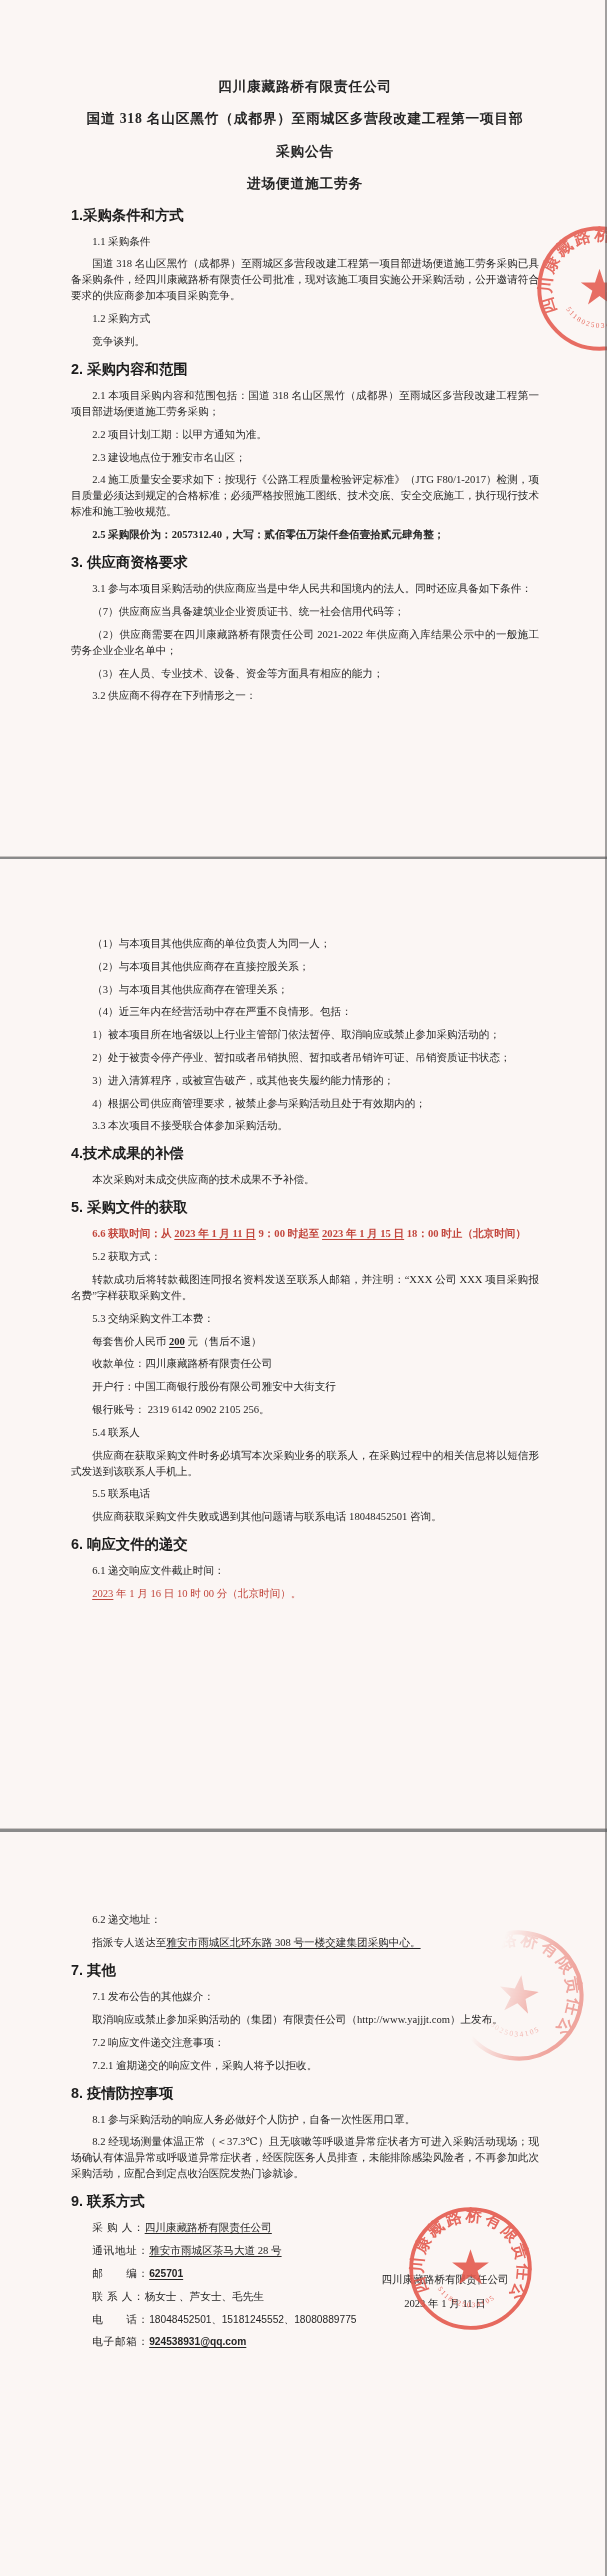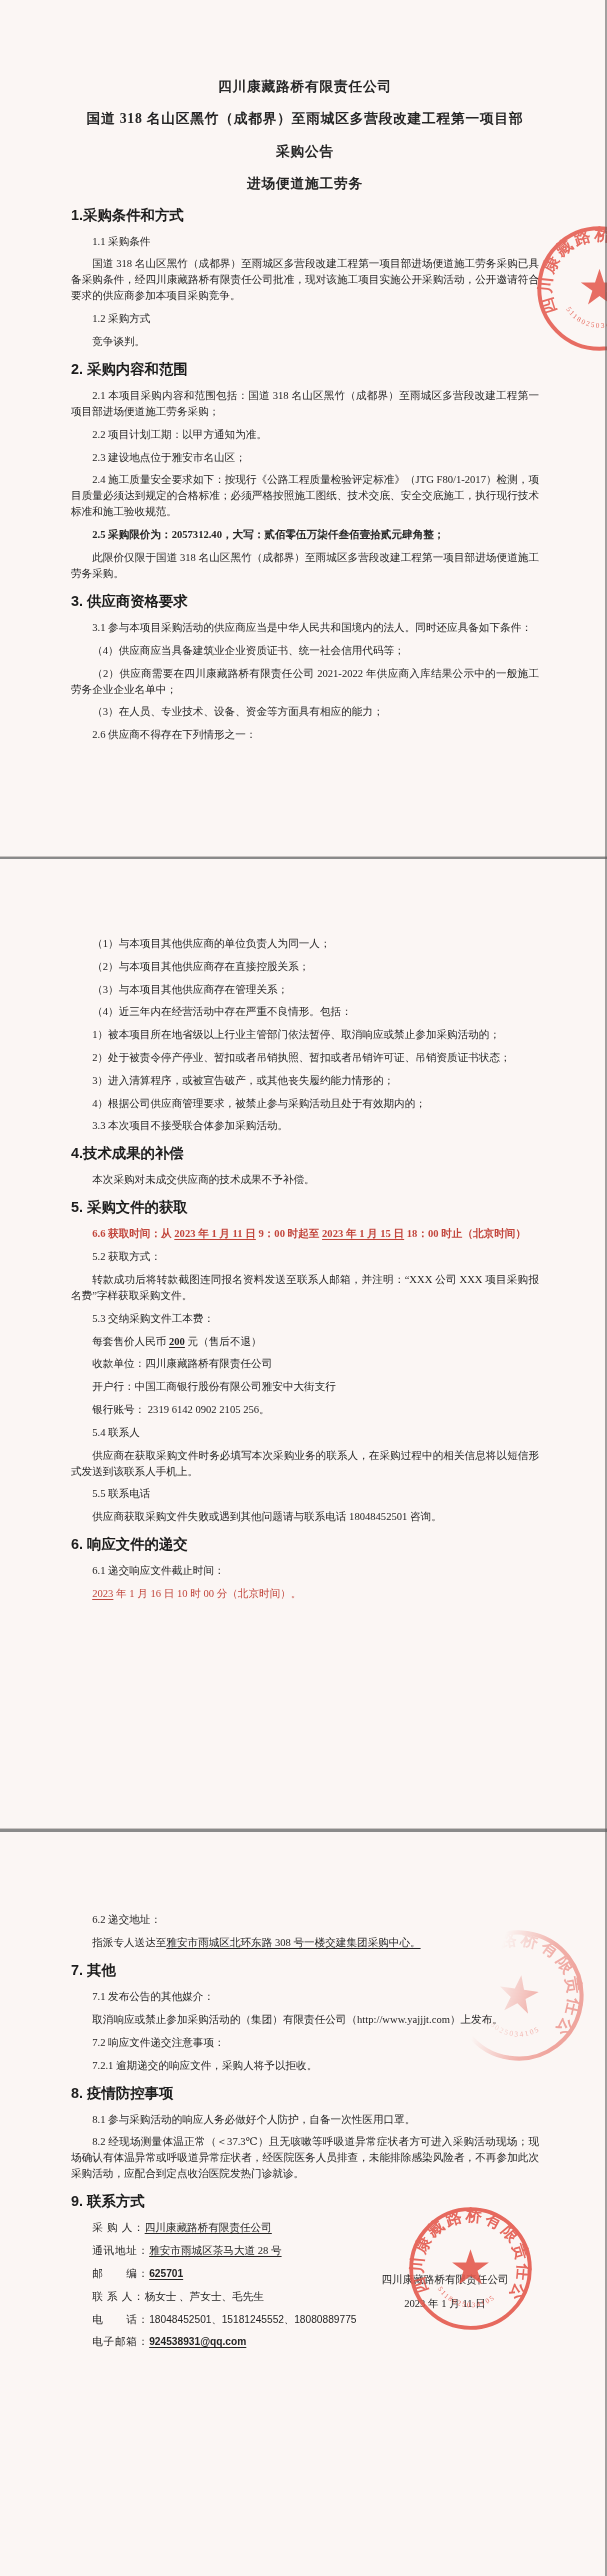--- a/index.html
+++ b/index.html
@@ -53,28 +53,27 @@
     <p class="p">国道 318 名山区黑竹（成都界）至雨城区多营段改建工程第一项目部进场便道施工劳务采购已具备采购条件，经四川康藏路桥有限责任公司批准，现对该施工项目实施公开采购活动，公开邀请符合要求的供应商参加本项目采购竞争。</p>
     <p class="p">1.2 采购方式</p>
     <p class="p">竞争谈判。</p>
 
     <div class="h">2. 采购内容和范围</div>
     <p class="p">2.1 本项目采购内容和范围包括：国道 318 名山区黑竹（成都界）至雨城区多营段改建工程第一项目部进场便道施工劳务采购；</p>
     <p class="p">2.2 项目计划工期：以甲方通知为准。</p>
     <p class="p">2.3 建设地点位于雅安市名山区；</p>
     <p class="p">2.4 施工质量安全要求如下：按现行《公路工程质量检验评定标准》（JTG F80/1-2017）检测，项目质量必须达到规定的合格标准；必须严格按照施工图纸、技术交底、安全交底施工，执行现行技术标准和施工验收规范。</p>
     <p class="p b">2.5 采购限价为：2057312.40，大写：贰佰零伍万柒仟叁佰壹拾贰元肆角整；</p>
-    <p class="p">此限价仅限于国道 318 名山区黑竹（成都界）至雨城区多营段改建工程第一项目部进场便道施工劳务采购。</p>
 
     <div class="h">3. 供应商资格要求</div>
     <p class="p">3.1 参与本项目采购活动的供应商应当是中华人民共和国境内的法人。同时还应具备如下条件：</p>
-    <p class="p">（4）供应商应当具备建筑业企业资质证书、统一社会信用代码等；</p>
+    <p class="p">（7）供应商应当具备建筑业企业资质证书、统一社会信用代码等；</p>
     <p class="p">（2）供应商需要在四川康藏路桥有限责任公司 2021-2022 年供应商入库结果公示中的一般施工劳务企业企业名单中；</p>
     <p class="p">（3）在人员、专业技术、设备、资金等方面具有相应的能力；</p>
-    <p class="p">2.6 供应商不得存在下列情形之一：</p>
+    <p class="p">3.2 供应商不得存在下列情形之一：</p>
   </div>
 
   <div class="gap"></div>
 
   <div class="pg pg2">
     <p class="p">（1）与本项目其他供应商的单位负责人为同一人；</p>
     <p class="p">（2）与本项目其他供应商存在直接控股关系；</p>
     <p class="p">（3）与本项目其他供应商存在管理关系；</p>
     <p class="p">（4）近三年内在经营活动中存在严重不良情形。包括：</p>
     <p class="p">1）被本项目所在地省级以上行业主管部门依法暂停、取消响应或禁止参加采购活动的；</p>

